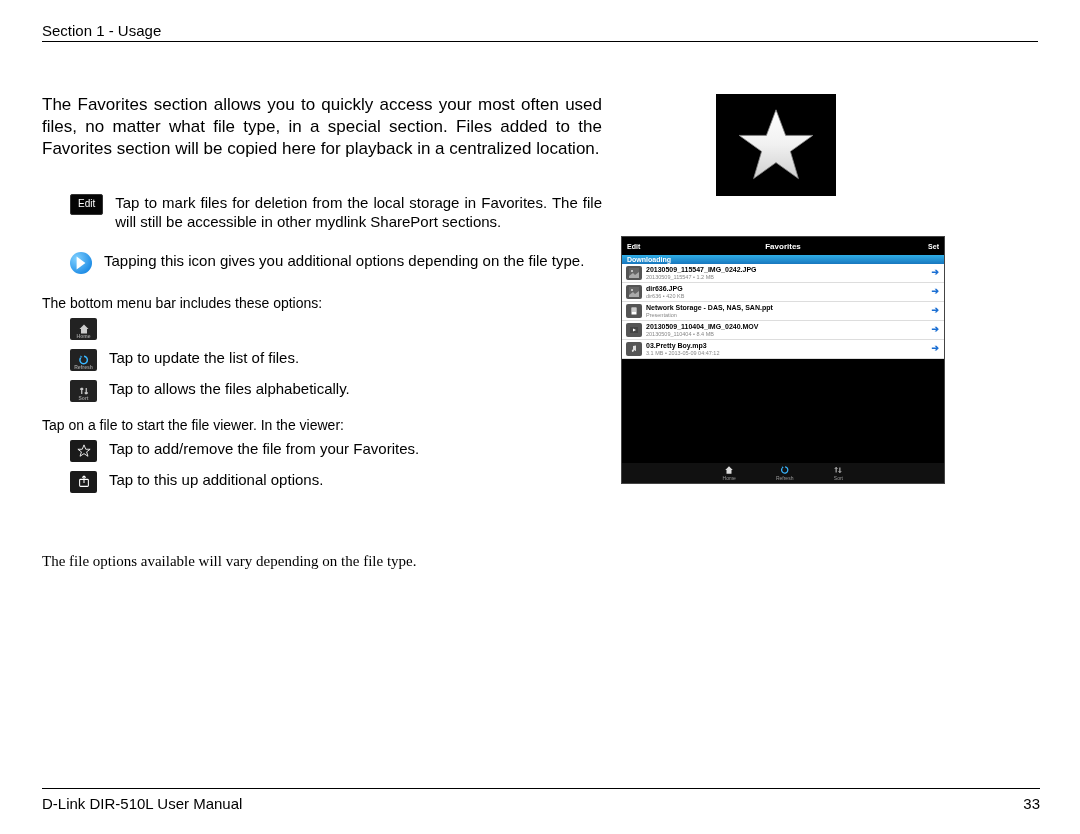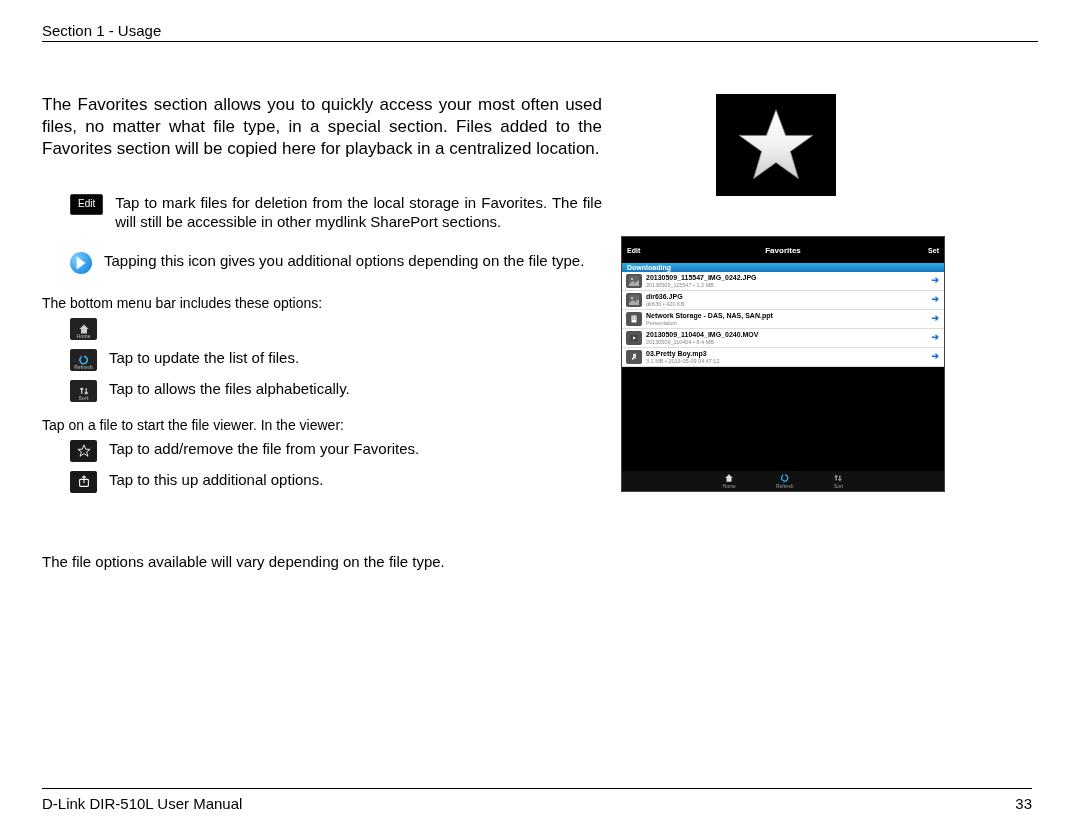--- a/index.html
+++ b/index.html
@@ -57,20 +57,21 @@
     font-size:15px;
     line-height:1.25;
     margin-bottom:9px;
   }
   .icon-row.justified .txt{ text-align:justify; flex:1; }
   .icon-row.big{ margin-bottom:20px; }
   .note{
     font-size:15px;
     margin-top:60px;
     margin-left:0;
+    font-family:Liberation Serif, serif;
   }
 
   
   .ibox{
     width:27px;height:22px;
     background:#222;border-radius:2px;
     display:flex;align-items:center;justify-content:center;
     flex:0 0 27px;
     font-size:8px;color:#ccc;font-weight:bold;
     position:relative;
@@ -102,21 +103,21 @@
     margin-left:90px;margin-bottom:40px;
   }
   .star-tile svg{width:80px;height:80px}
 
   
   .phone{
     width:322px;border:1px solid #444;font-size:7px;
     background:#fff;margin-left:-5px;
   }
   .phone .topbar{
-    background:#000;color:#fff;height:26px;
+    background:#000;color:#fff;height:18px;
     display:flex;align-items:center;justify-content:center;
     font-weight:bold;font-size:8px;position:relative;
   }
   .phone .topbar .ledit{position:absolute;left:5px;font-size:7px}
   .phone .topbar .rset{position:absolute;right:5px;font-size:7px}
   .phone .sect{
     background:linear-gradient(#2faee6,#1877bf);color:#fff;
     font-size:7px;padding:1px 5px;font-weight:bold;
   }
   .phone .row{
@@ -136,21 +137,21 @@
   }
   .phone .blackfill{background:#000;height:104px}
   .phone .botbar{
     background:#111;height:20px;display:flex;
     align-items:center;justify-content:center;gap:40px;
   }
   .phone .botbar .bicon{display:flex;flex-direction:column;align-items:center;color:#999;font-size:5px}
   .phone .botbar .bicon svg{width:10px;height:10px}
 
   .footer{
-    position:absolute;left:42px;right:48px;bottom:22px;
+    position:absolute;left:42px;right:40px;bottom:22px;
   }
   .footer .hr2{
     border:none;border-top:1.2px solid #000;margin:0 0 6px 0;
   }
   .footer .frow{
     display:flex;justify-content:space-between;font-size:15px;
   }
 </style>
 </head>
 <body>

